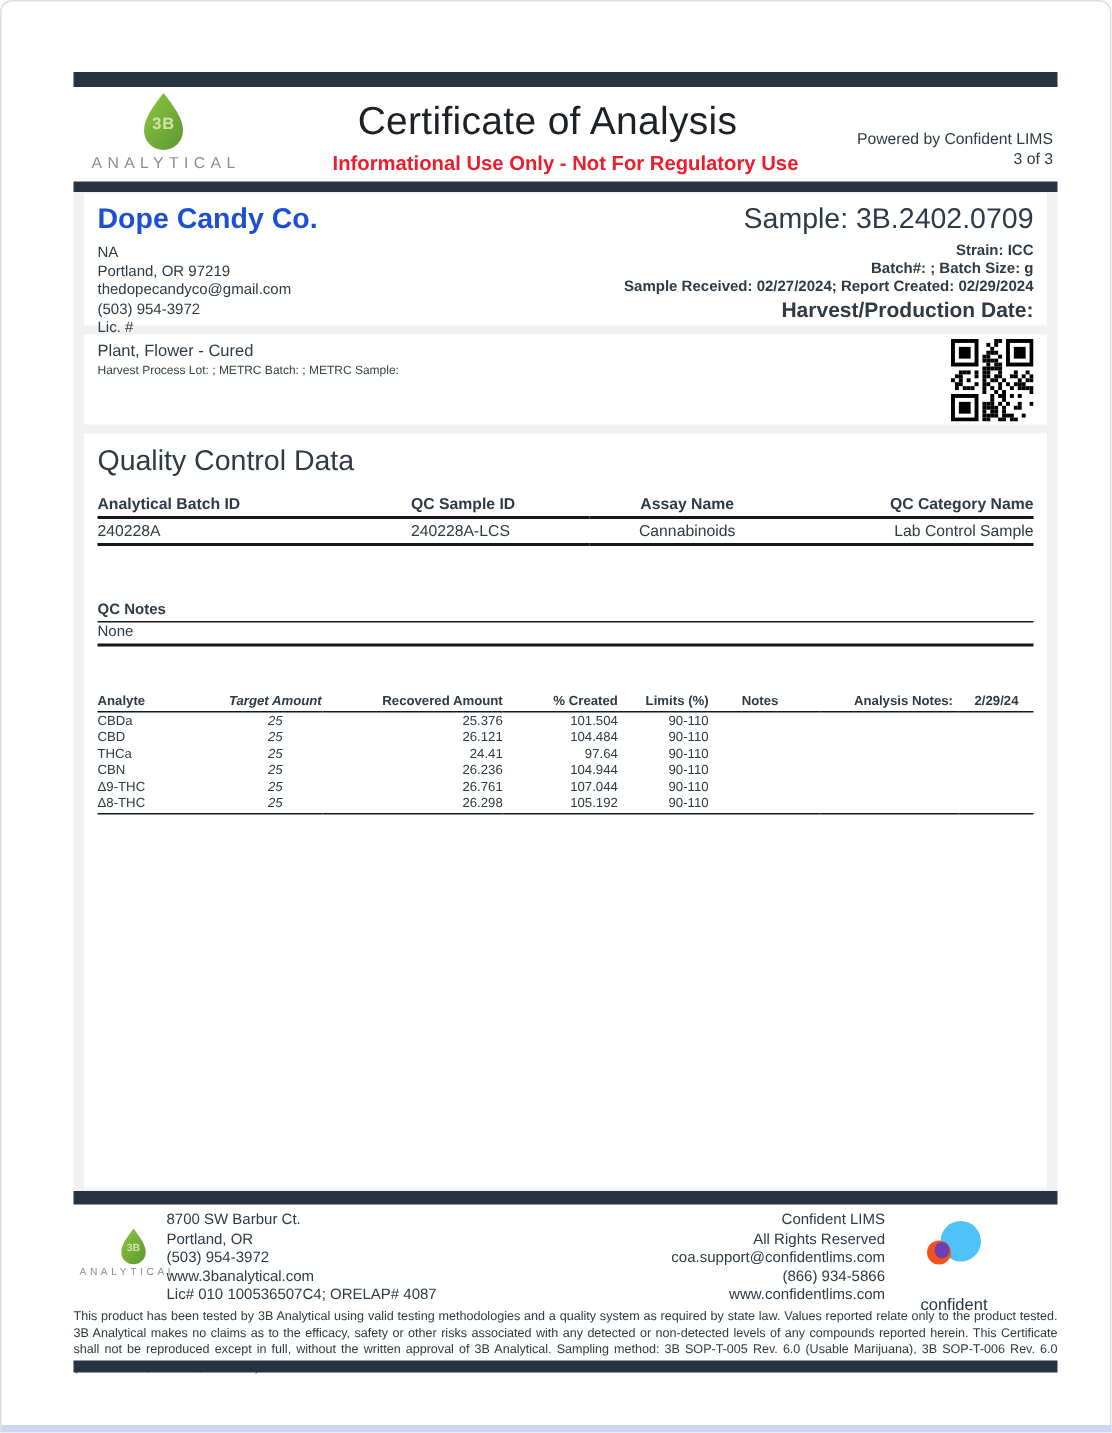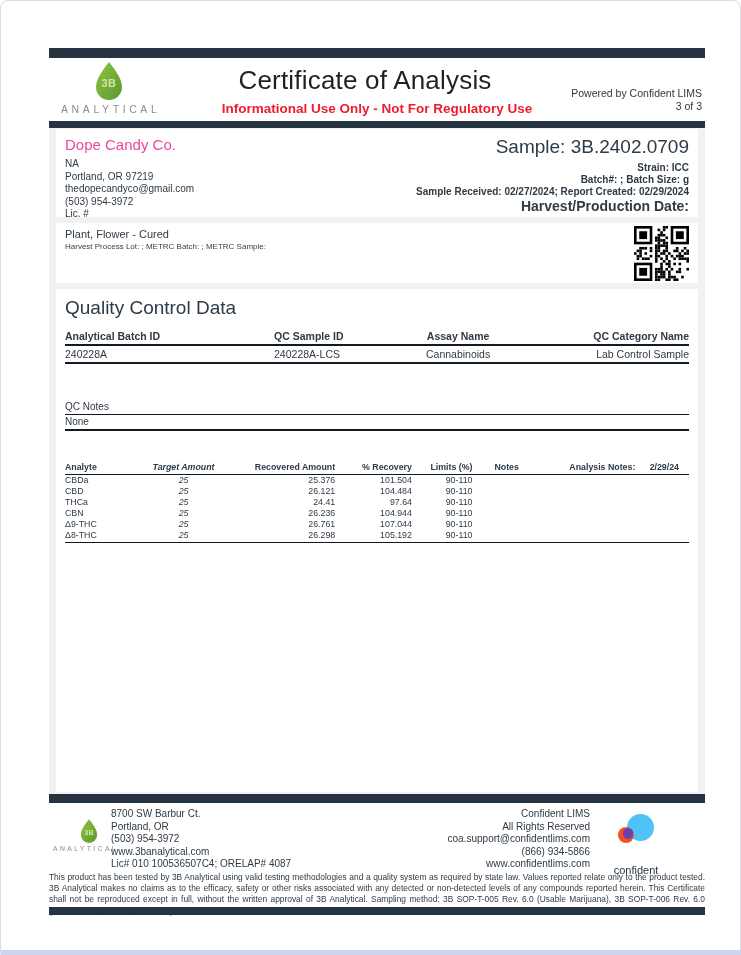--- a/index.html
+++ b/index.html
@@ -22,21 +22,21 @@
   .hdr-subtitle{position:absolute;left:48px;top:100px;width:656px;text-align:center;font-size:13.5px;font-weight:bold;color:#ee1c2c;}
   .hdr-powered{position:absolute;right:38px;top:86px;text-align:right;font-size:10.5px;line-height:13px;color:#2e3a45;}
 
   
   .content-bg{position:absolute;left:48px;top:127px;width:656px;height:666px;background:#f1f1f2;}
   .card{position:absolute;left:7px;width:642px;background:#fff;box-sizing:border-box;}
   .card-customer{top:1px;height:88px;padding:7px 9px;display:flex;justify-content:space-between;}
   .card-item{top:95px;height:60px;padding:5px 9px;}
   .card-qc{top:161px;height:503px;padding:6px 9px;}
 
-  .cust-name{font-size:15px;color:#ec4899;margin:0 0 5px 0;font-weight:400;}
+  .cust-name{font-size:19px;color:#1d4ed8;margin:0 0 5px 0;font-weight:700;}
   .cust-line{font-size:10px;line-height:12.5px;}
   .samp-col{display:flex;flex-direction:column;align-items:flex-end;text-align:right;}
   .samp-title{font-size:19px;font-weight:400;margin:0 0 4px 0;}
   .samp-line{font-size:10px;line-height:12px;font-weight:600;}
   .samp-harvest{margin-top:auto;font-size:14px;font-weight:600;padding-bottom:2px;}
 
   .item-name{font-size:16px;font-weight:400;margin:0 0 3px 0;}
   .item-type{font-size:11px;line-height:13px;}
   .item-metrc{font-size:8px;line-height:11px;color:#3a434c;}
   .qr{position:absolute;right:9px;top:3px;width:55px;height:55px;}
@@ -45,21 +45,21 @@
   table{border-collapse:collapse;width:624px;table-layout:fixed;}
   .batch-table{margin-bottom:14px;}
   .batch-table th,.batch-table td{font-size:10.5px;padding:1px 0 2px 0;}
   .batch-table th{text-align:left;font-weight:bold;border-bottom:2px solid #15191d;}
   .batch-table td{border-bottom:2px solid #15191d;padding-top:2px;}
   .batch-table .c1{width:33.5%;}
   .batch-table .c2{width:19%;}
   .batch-table .c3{width:21%;text-align:center;}
   .batch-table .c4{width:26.5%;text-align:right;}
 
-  .qc-notes-label{font-size:10px;font-weight:normal;border-bottom:1px solid #15191d;padding-bottom:2px;width:624px;margin-top:37px;}
+  .qc-notes-label{font-size:10px;font-weight:bold;border-bottom:1px solid #15191d;padding-bottom:2px;width:624px;margin-top:37px;}
   .qc-notes-value{font-size:10px;border-bottom:2px solid #15191d;padding:1px 0 2px 0;width:624px;margin-bottom:30px;}
 
   .analyte-table{margin-top:14px;}
   .analyte-table th,.analyte-table td{font-size:8.8px;padding:0.5px 0;}
   .analyte-table th{font-weight:bold;border-bottom:1.5px solid #15191d;padding-bottom:2px;}
   .analyte-table tr:last-child td{border-bottom:1.5px solid #15191d;padding-bottom:2px;}
   .a1{width:14%;text-align:left;}
   .a2{width:10%;text-align:center;font-style:italic;}
   .a3{width:19.3%;text-align:right;}
   .a4{width:12.3%;text-align:right;}
@@ -295,21 +295,21 @@
 
       <div class="qc-notes-label">QC Notes</div>
       <div class="qc-notes-value">None</div>
 
       <table class="analyte-table">
         <thead>
           <tr>
             <th class="a1">Analyte</th>
             <th class="a2">Target Amount</th>
             <th class="a3">Recovered Amount</th>
-            <th class="a4">% Recovery</th>
+            <th class="a4">% Created</th>
             <th class="a5">Limits (%)</th>
             <th class="a6">Notes</th>
             <th class="a7">Analysis Notes:</th>
             <th class="a8">2/29/24</th>
           </tr>
         </thead>
         <tbody>
           <tr>
             <td class="a1">CBDa</td>
             <td class="a2">25</td>

